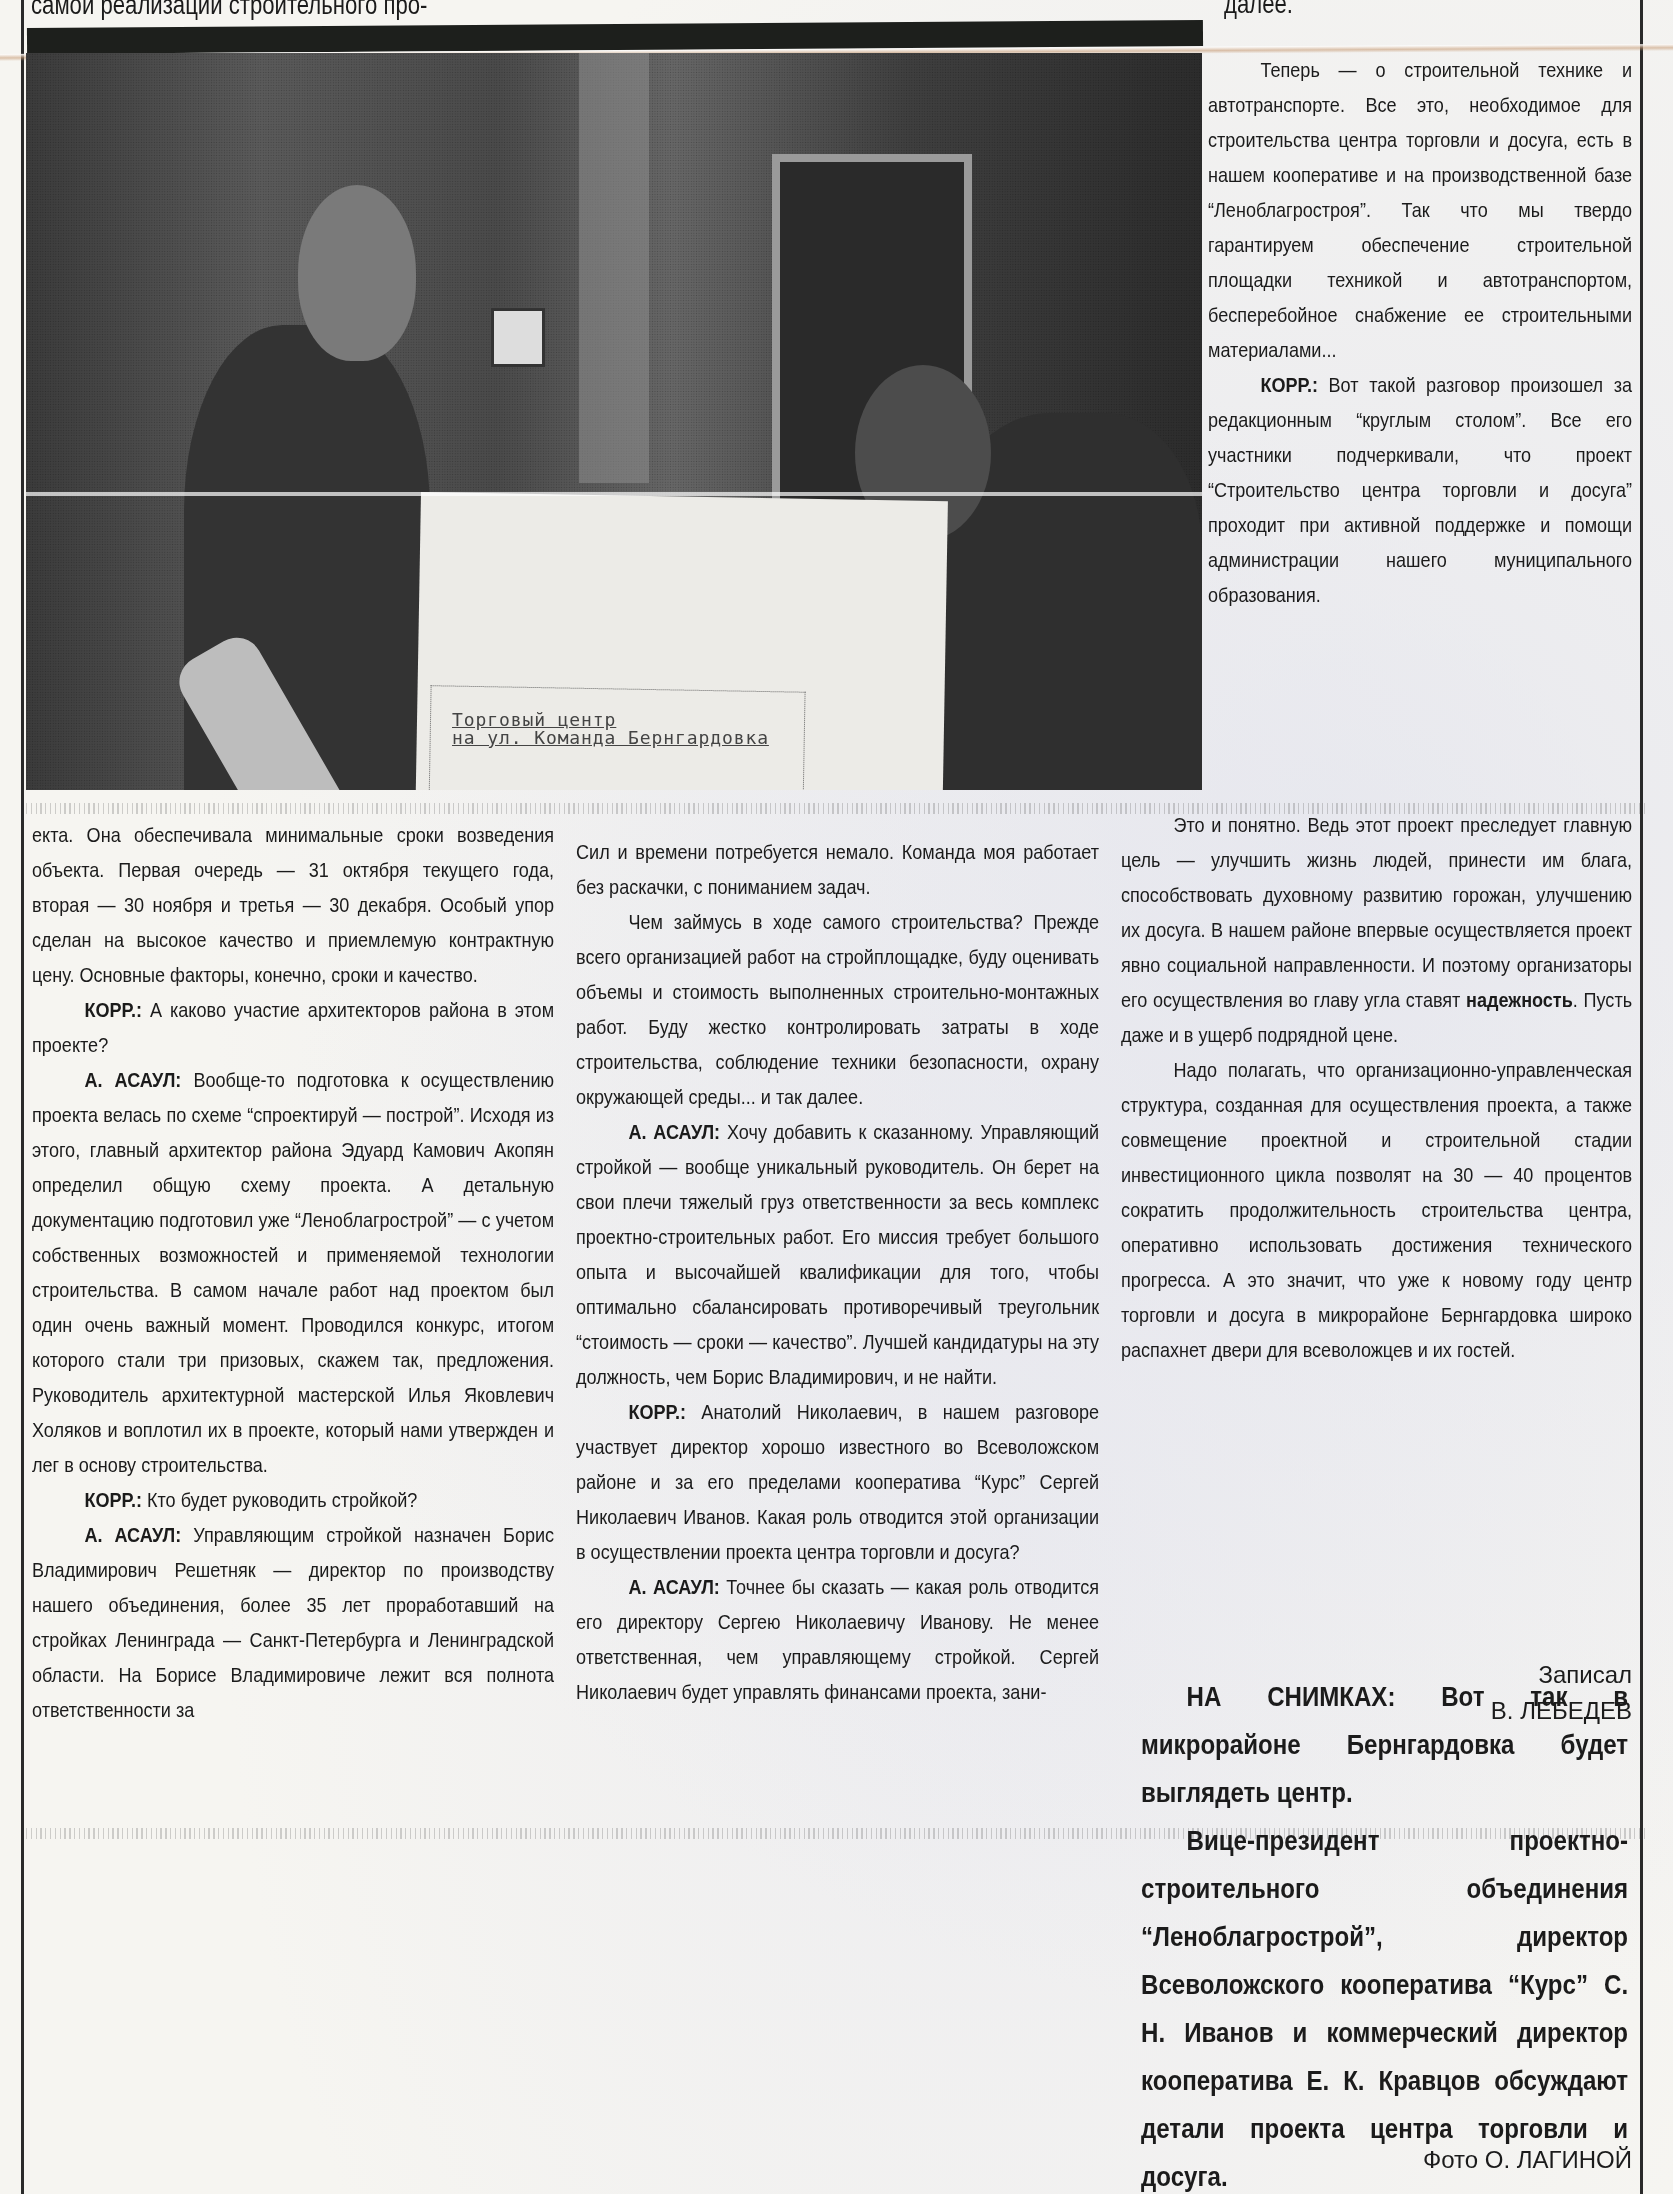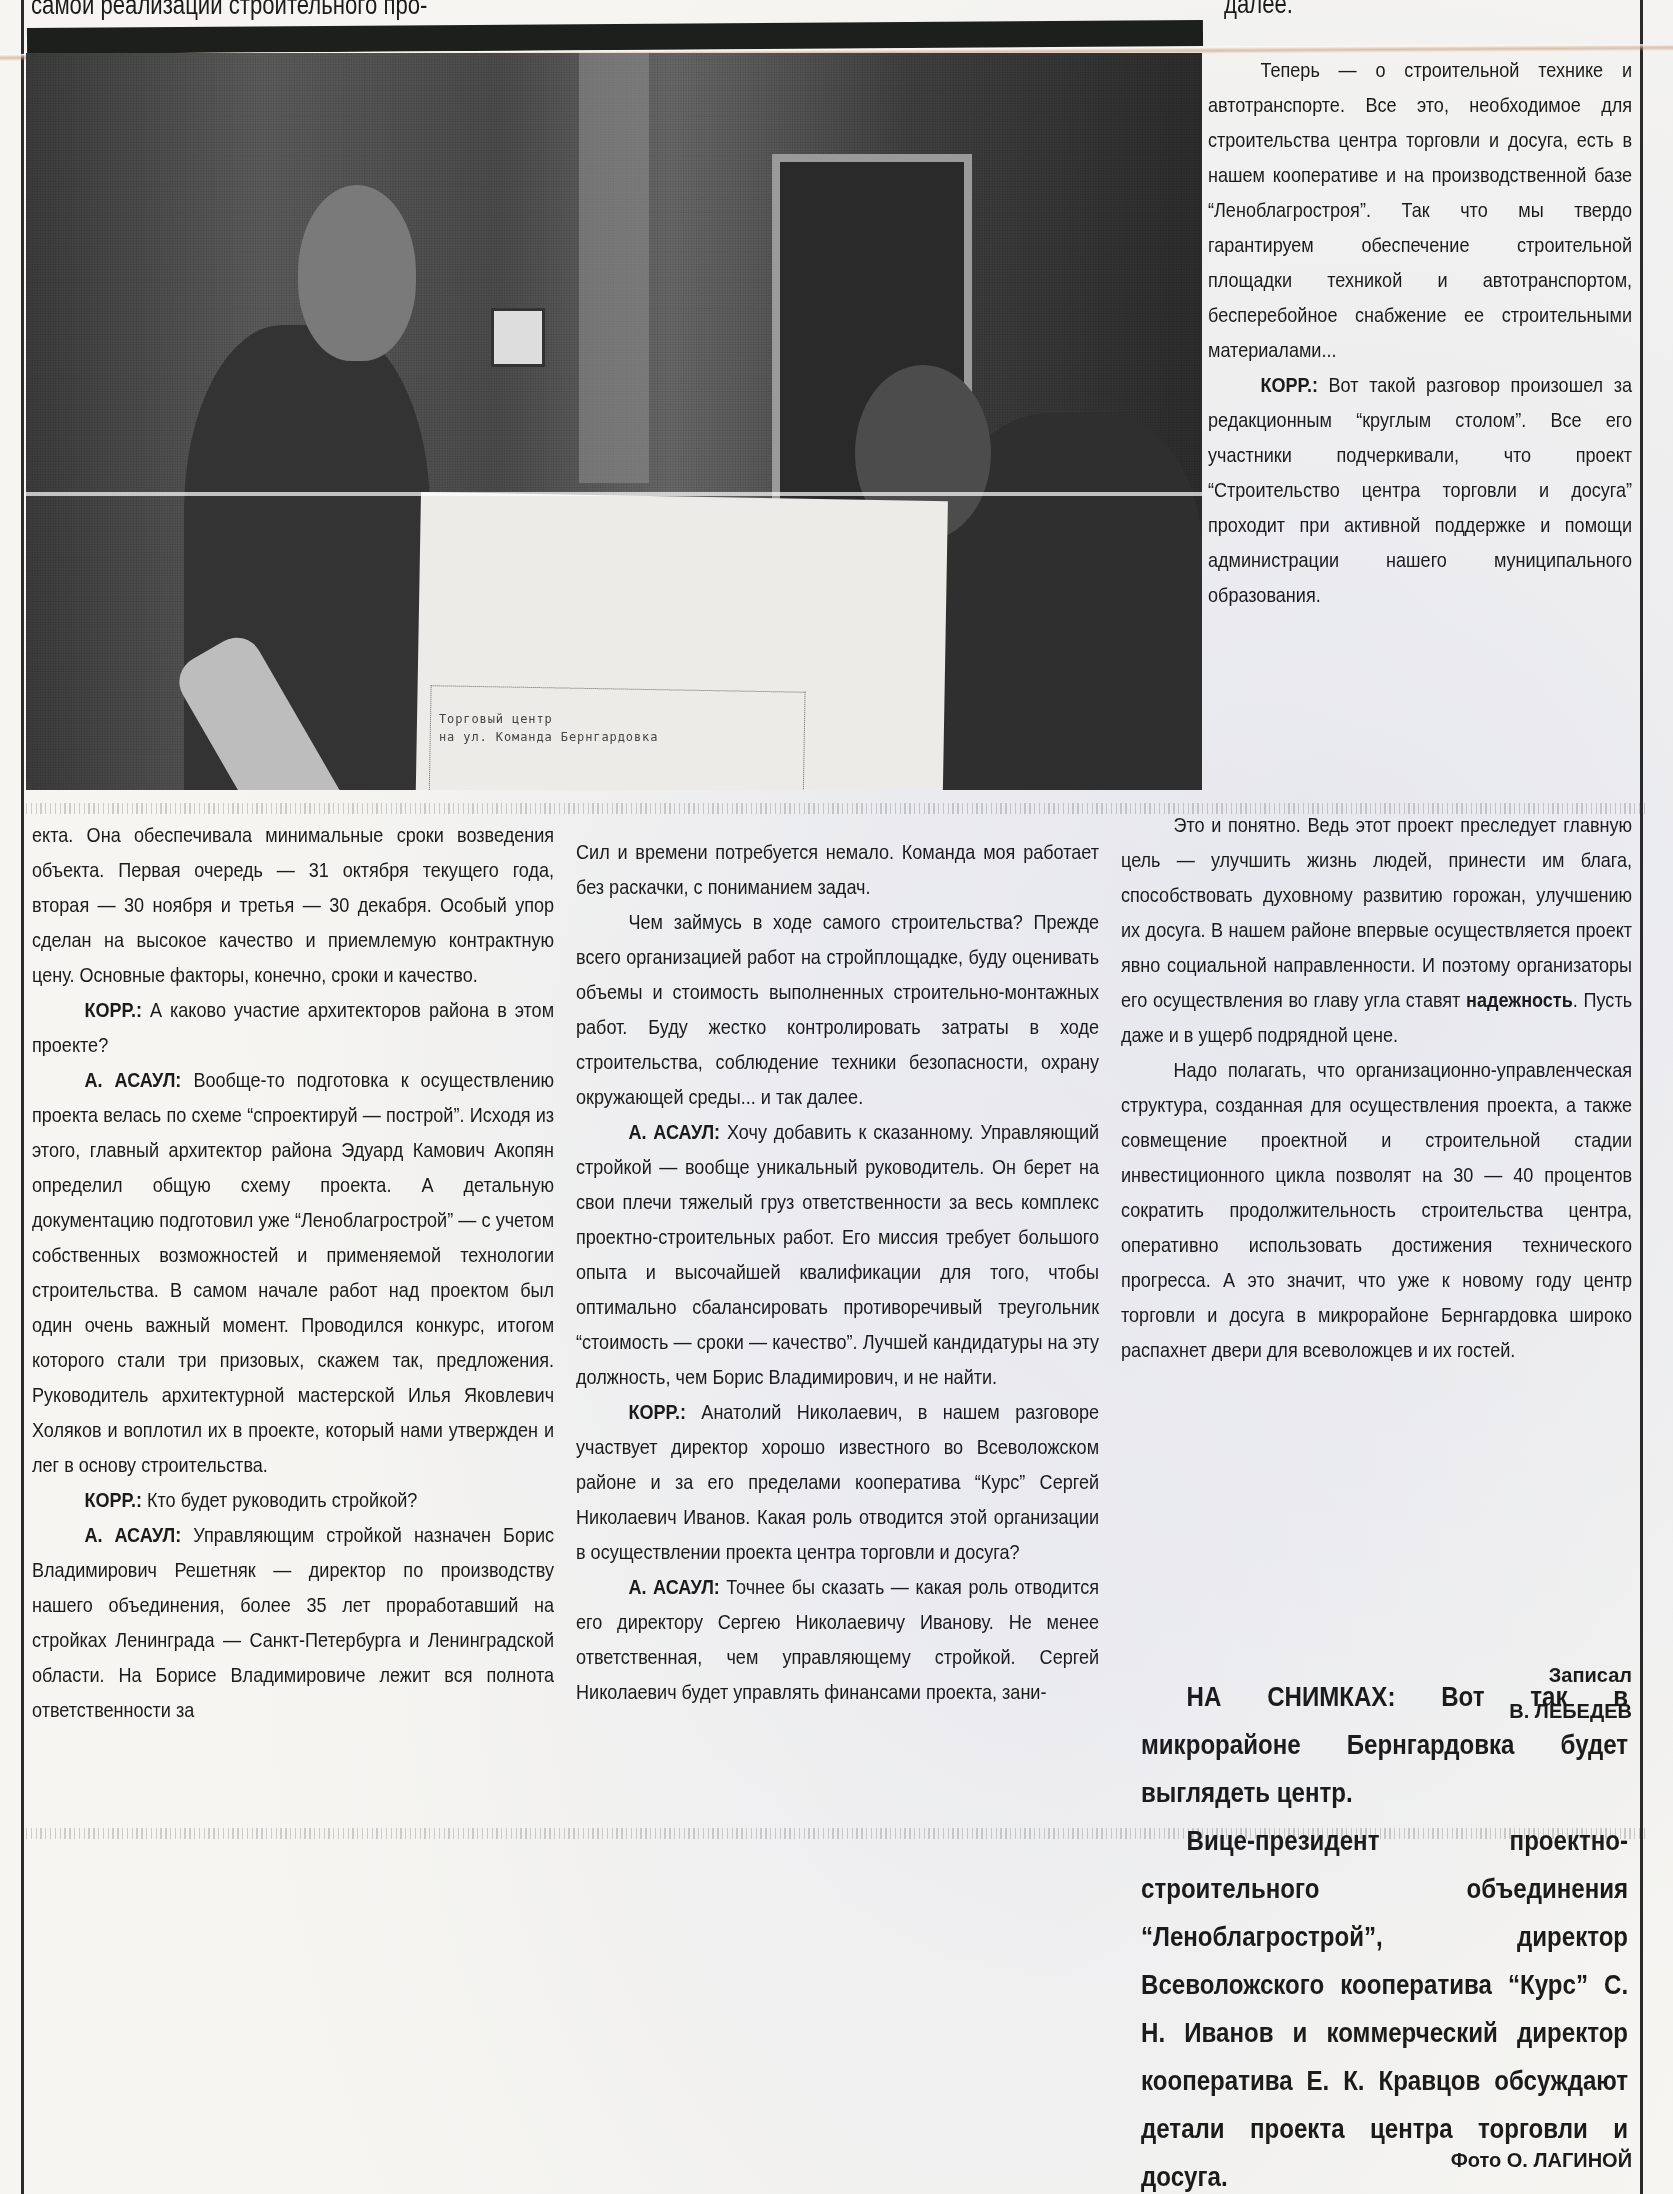--- a/index.html
+++ b/index.html
@@ -49,36 +49,36 @@
   .photo .person-left-body { position: absolute; left: 158px; top: 272px; width: 246px; height: 465px; border-radius: 40% 40% 0 0; background: #333; }
   .photo .person-left-arm { position: absolute; left: 206px; top: 579px; width: 88px; height: 272px; background: #bdbdbd; transform: rotate(-30deg); border-radius: 26px; }
   .photo .person-right-head { position: absolute; left: 829px; top: 312px; width: 136px; height: 176px; border-radius: 50%; background: #4c4c4c; }
   .photo .person-right-body { position: absolute; left: 900px; top: 360px; width: 276px; height: 395px; border-radius: 45% 35% 0 0; background: #2f2f2f; }
   .photo .board {
     position: absolute; left: 395px; top: 439px; width: 527px; height: 544px;
     background: #ecebe7; transform: rotate(1deg); transform-origin: top left;
   }
   .photo .board .frame { position: absolute; left: 13px; top: 193px; width: 373px; height: 285px; border: 1.8px dotted #666; }
   .photo .board-caption {
-    position: absolute; left: 413px; top: 658px;
-    font-family: "DejaVu Sans Mono", monospace; font-size: 12px; line-height: 17.6px; color: #444; letter-spacing: 0.9px;
+    position: absolute; left: 426px; top: 658px;
+    font-family: "DejaVu Sans Mono", monospace; font-size: 18px; line-height: 17.6px; color: #444; letter-spacing: 0.9px; text-decoration: underline;
   }
   .photo .fold-line { position: absolute; left: 0; top: 439px; width: 100%; height: 3.5px; background: rgba(255,255,255,0.7); }
 
   .col {
     position: absolute; font-size: 21px; line-height: 35px; text-align: justify;
   }
   .col p { margin: 0; transform: scaleX(0.86); transform-origin: left top; width: 116.3%; }
   .col .ind { text-indent: 61px; }
   .col b { font-weight: bold; }
   #col-right-top { left: 1208px; top: 52px; width: 424px; }
   #col-1 { left: 32px; top: 817px; width: 522px; }
   #col-2 { left: 576px; top: 834px; width: 523px; }
   #col-3 { left: 1121px; top: 807px; width: 511px; }
-  .signoff { position: absolute; right: 42px; text-align: right; font-weight: bold; font-size: 20px; line-height: 36px; }
+  .signoff { position: absolute; right: 42px; text-align: right; font-weight: normal; font-size: 24px; line-height: 36px; }
   #signoff { top: 1657px; }
   .caption {
     position: absolute; left: 1141px; top: 1673px; width: 487px;
     font-weight: bold; font-size: 28px; line-height: 48px; text-align: justify;
   }
   .caption p { margin: 0; text-indent: 53px; transform: scaleX(0.86); transform-origin: left top; width: 116.3%; }
   #photo-credit { top: 2142px; }
   .scan-noise {
     position: absolute; height: 10.5px; background: repeating-linear-gradient(90deg, rgba(80,80,80,.25) 0 1.3px, rgba(0,0,0,0) 1.3px 4.8px);
   }

